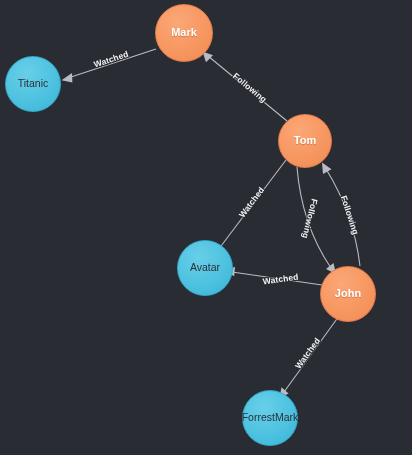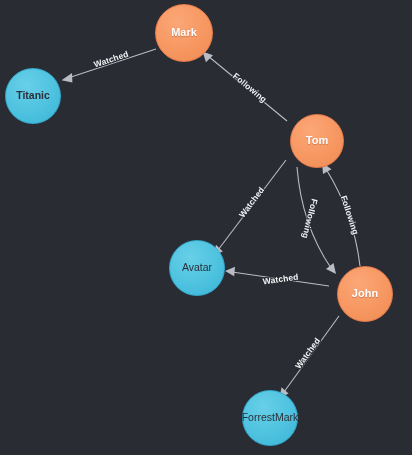--- a/index.html
+++ b/index.html
@@ -120,33 +120,33 @@
       <polygon class="edge-arrow" points="279.5,398.0 281.5,387.2 288.6,393.4"></polygon>
       <text class="edge-label" x="310" y="355" text-anchor="middle" transform="rotate(-54 310 355)">Watched</text>
     </g>
 
   </svg>
 
   <div class="node node-person" style="left:155px; top:4px; width:58px; height:58px;">
     <span class="node-label">Mark</span>
   </div>
 
-  <div class="node node-movie" style="left:5px; top:68px; width:56px; height:56px;font-weight:bold;">
+  <div class="node node-movie" style="left:5px; top:56px; width:56px; height:56px;">
     <span class="node-label">Titanic</span>
   </div>
 
-  <div class="node node-person" style="left:290px; top:114px; width:54px; height:54px;text-align:center;">
+  <div class="node node-person" style="left:278px; top:114px; width:54px; height:54px;text-align:center;">
     <span class="node-label">Tom</span>
   </div>
 
-  <div class="node node-movie" style="left:169px; top:240px; width:56px; height:56px;">
+  <div class="node node-movie" style="left:177px; top:240px; width:56px; height:56px;">
     <span class="node-label">Avatar</span>
   </div>
 
-  <div class="node node-person" style="left:337px; top:266px; width:56px; height:56px;">
+  <div class="node node-person" style="left:320px; top:266px; width:56px; height:56px;">
     <span class="node-label">John</span>
   </div>
 
   <div class="node node-movie" style="left:242px; top:390px; width:56px; height:56px;">
     <span class="node-label">Forrest</span>
       <br>
     <span class="node-label">Mark</span>
   </div>
 
 </div>

